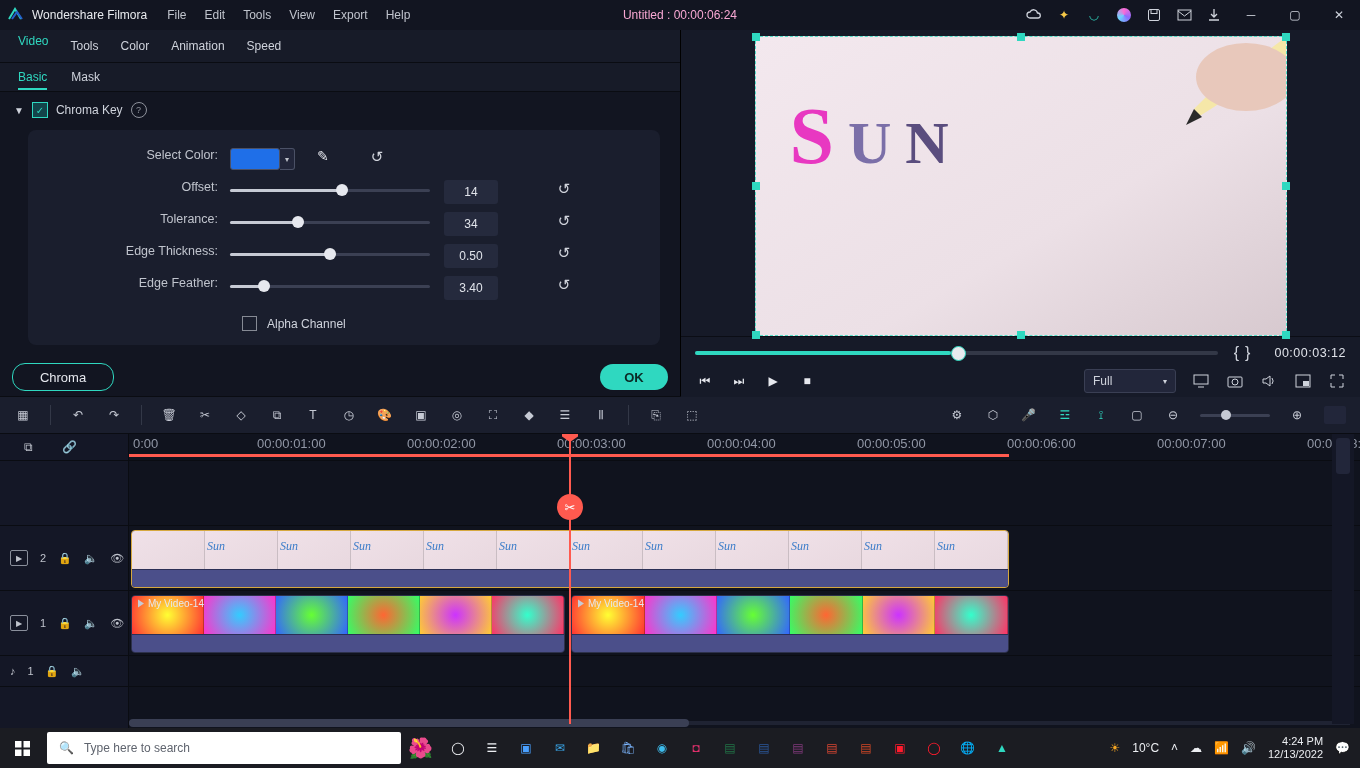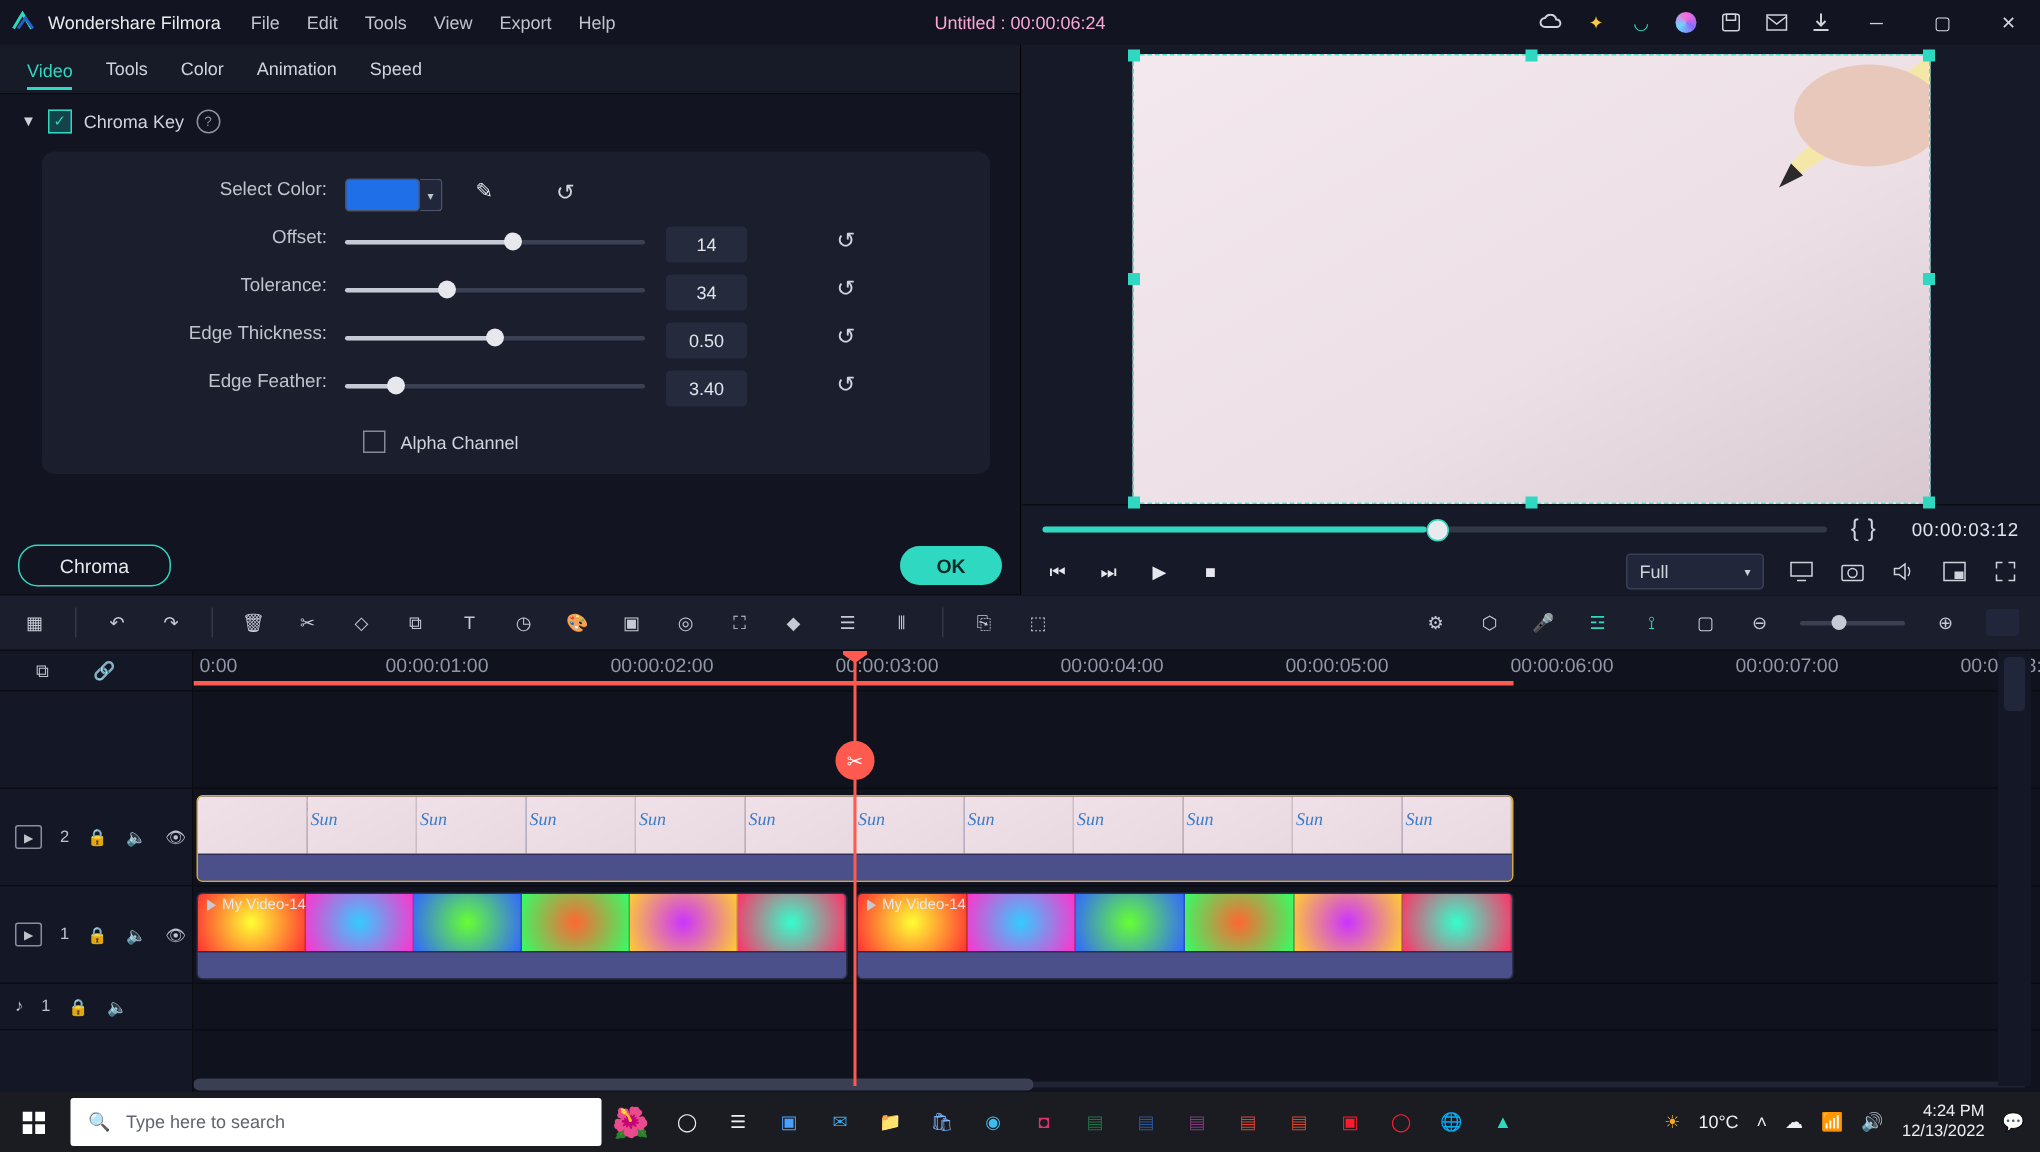--- a/index.html
+++ b/index.html
@@ -12,21 +12,21 @@
 .titlebar .right{margin-left:auto;display:flex;align-items:center;gap:14px}
 .titlebar .right .ico{width:16px;height:16px;display:flex;align-items:center;justify-content:center;color:#cfd3dc}
 .titlebar .winbtn{width:30px;height:30px;display:flex;align-items:center;justify-content:center;color:#cfd3dc}
 
 .main{display:flex;height:366px}
 .left{width:680px;background:#121521;display:flex;flex-direction:column;border-right:1px solid #000}
 .preview{flex:1;background:#1a1e2d;display:flex;flex-direction:column;position:relative}
 
 .tabs1{height:32px;display:flex;align-items:center;gap:22px;padding-left:18px;border-bottom:1px solid #0a0c12;background:#171b28}
 .tabs1 span{cursor:pointer}
-.tabs1 .act{color:#2fd8c0;border-bottom:2px solid #2fd8c0;padding-bottom:4px;margin-top:8px}
+.tabs1 .act{color:#2fd8c0;border-bottom:2px solid #2fd8c0;padding-bottom:16px;margin-top:8px}
 .tabs2{height:28px;display:flex;align-items:center;gap:24px;padding-left:18px;background:#171b28;border-bottom:1px solid #0a0c12}
 .tabs2 .act{color:#2fd8c0;border-bottom:2px solid #2fd8c0;padding-bottom:4px;margin-top:6px}
 
 .panel{flex:1;padding:10px 14px;overflow:hidden}
 .hdr{display:flex;align-items:center;gap:8px;margin-bottom:12px}
 .hdr .tri{font-size:10px;color:#cfd3dc}
 .chk{width:14px;height:14px;border:1px solid #2fd8c0;background:#13444a;display:inline-flex;align-items:center;justify-content:center;font-size:10px;color:#2fd8c0}
 .chk2{width:13px;height:13px;border:1px solid #868a94;display:inline-block}
 .help{width:14px;height:14px;border:1px solid #8e929c;border-radius:50%;font-size:9px;display:flex;align-items:center;justify-content:center;color:#8e929c}
 
@@ -187,20 +187,24 @@
 
 <div class="main">
   <div class="left">
     <div class="tabs1">
       <span class="act">Video</span>
       <span>Tools</span>
       <span>Color</span>
       <span>Animation</span>
       <span>Speed</span>
     </div>
+    <div class="tabs2">
+      <span class="act">Basic</span>
+      <span>Mask</span>
+    </div>
     <div class="panel">
       <div class="hdr">
         <span class="tri">▼</span>
         <span class="chk">✓</span>
         <span>Chroma Key</span>
         <span class="help">?</span>
       </div>
       <div class="panelbox">
         <div class="row">
           <span class="lbl">Select Color:</span>
@@ -257,20 +261,21 @@
     </div>
     <div class="footerbar">
       <div class="resetbtn">Chroma</div>
       <div class="okbtn">OK</div>
     </div>
   </div>
 
   <div class="preview">
     <div class="preview-canvas">
       <div class="vid">
+        <div class="letters"><span class="ls">S</span><span class="lu" style="font-size:60px">U</span><span class="ln" style="font-size:60px">N</span></div>
         <svg class="pen" viewBox="0 0 200 140">
             <path d="M200 0 L120 60 L108 72 L112 80 L128 70 L200 20 Z" fill="#f5e7a8"></path>
             <ellipse cx="160" cy="40" rx="50" ry="34" fill="#e8c8bb"></ellipse>
             <path d="M108 72 L100 88 L116 80 Z" fill="#2a2a2a"></path>
           </svg>
         <div class="handle h-tl"></div>
           <div class="handle h-tr"></div>
           <div class="handle h-bl"></div>
           <div class="handle h-br"></div>
           <div class="handle h-t"></div>

